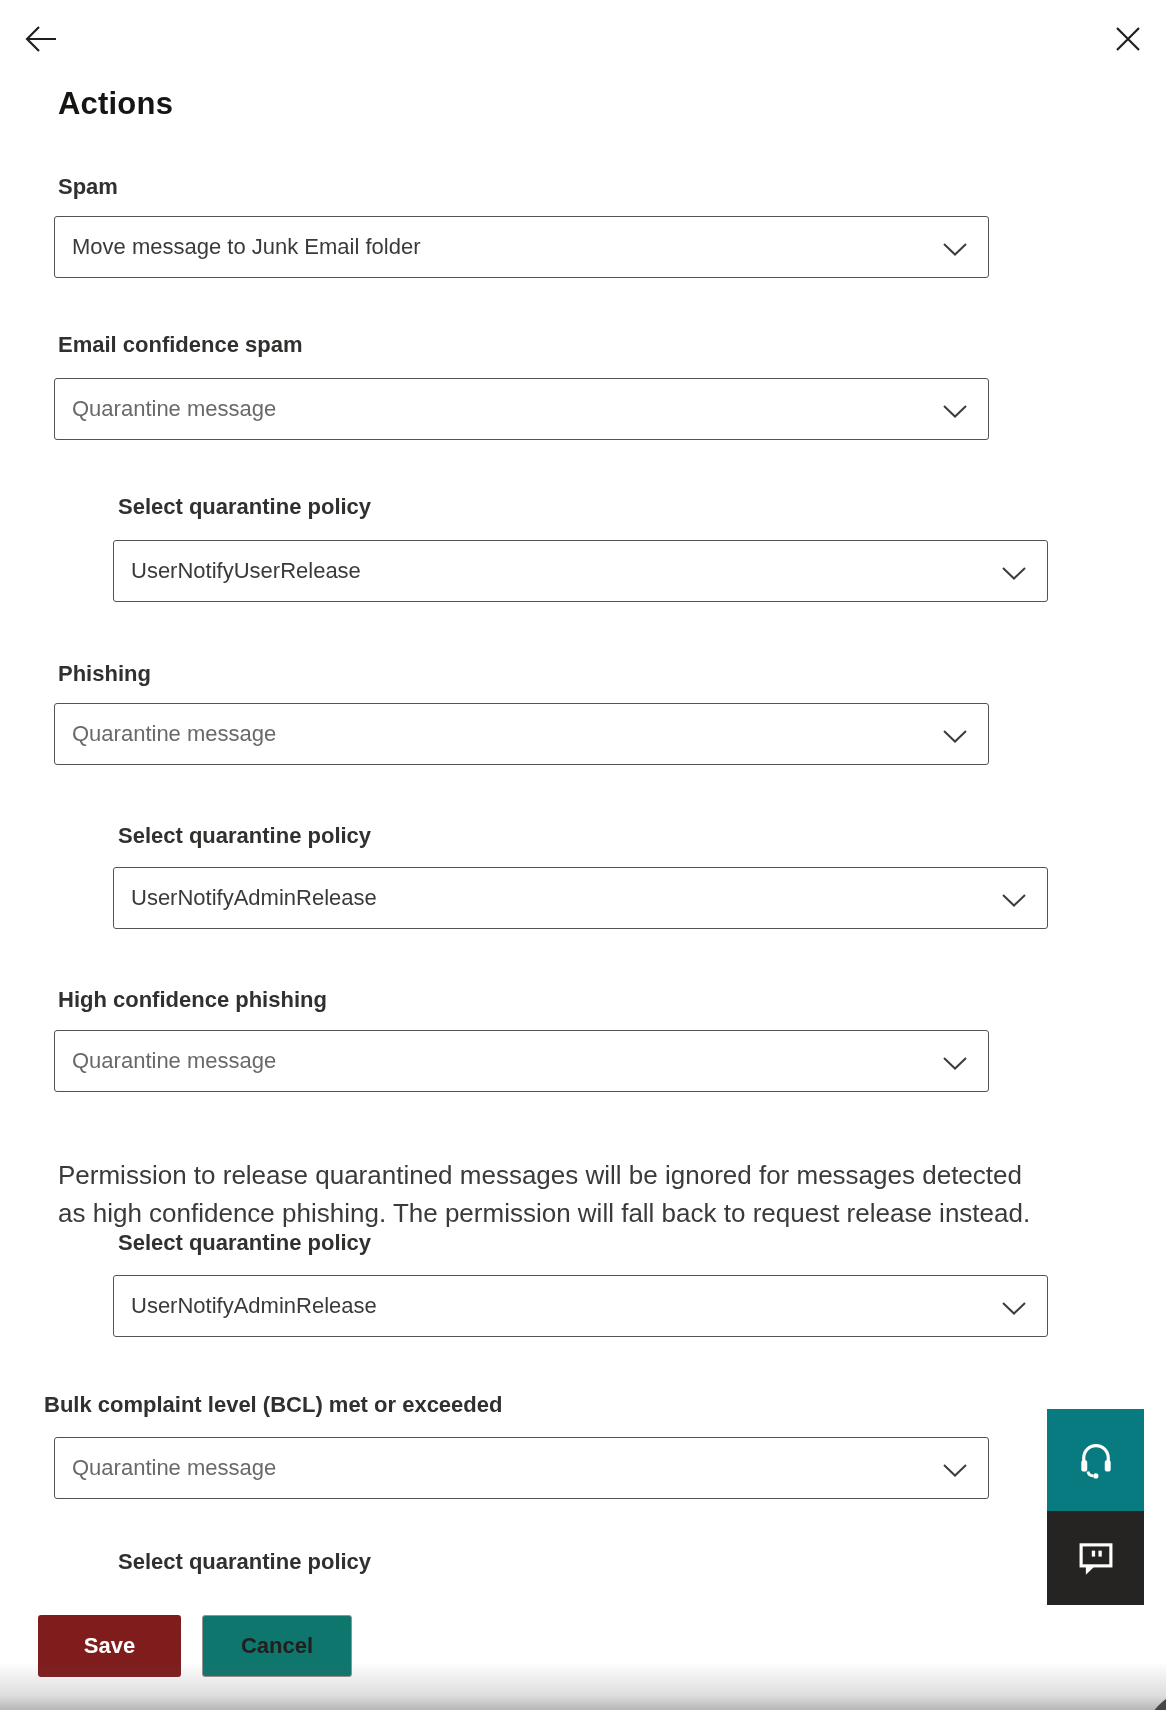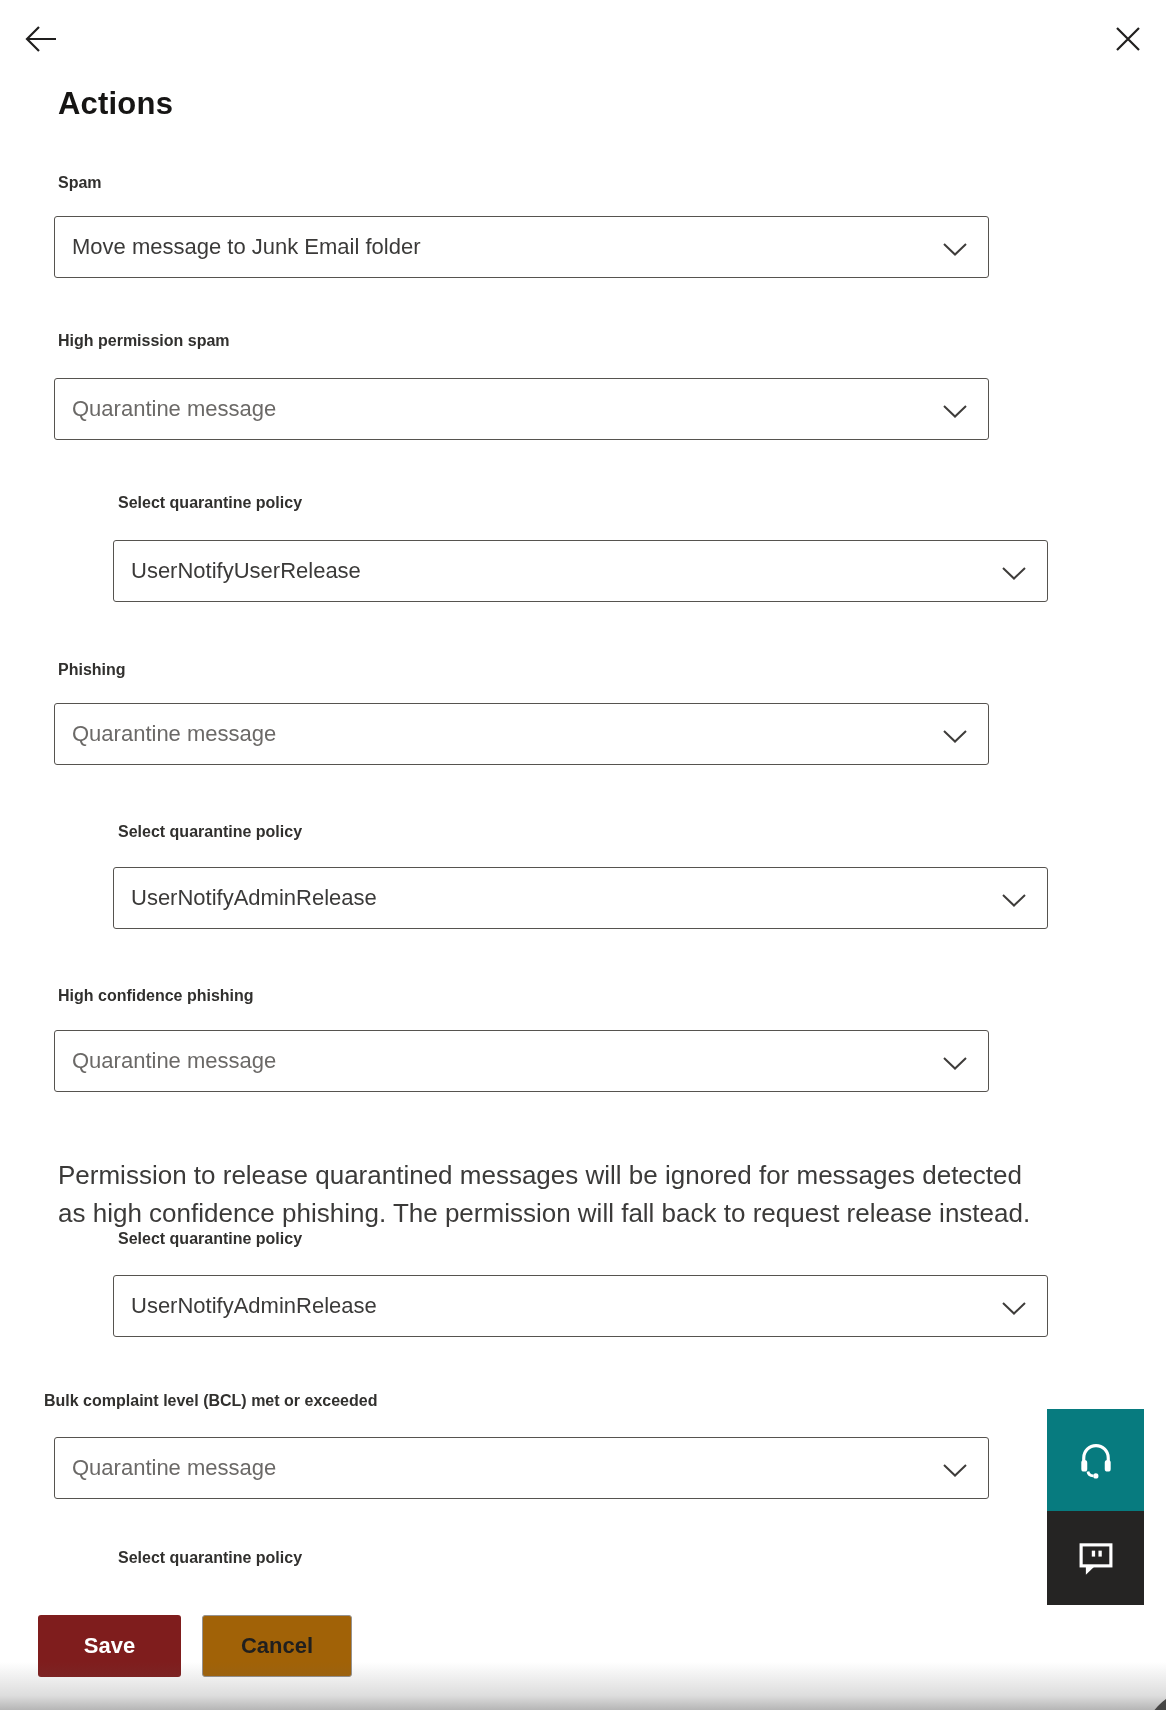--- a/index.html
+++ b/index.html
@@ -5,35 +5,35 @@
   html,body{margin:0;padding:0;}
   body{width:1166px;height:1710px;background:#ffffff;font-family:"Liberation Sans",sans-serif;}
   .panel{position:relative;width:1166px;height:1710px;overflow:hidden;background:#fff;}
 
   .iconbtn{position:absolute;background:none;border:none;padding:0;cursor:pointer;line-height:0;}
   .back{left:24px;top:24px;}
   .close{left:1114px;top:25px;}
 
   h1.title{position:absolute;left:58px;top:86px;margin:0;font-size:31px;font-weight:700;color:#161514;letter-spacing:.2px;}
 
-  .lbl{position:absolute;font-size:16px;font-weight:700;color:#31302e;white-space:nowrap;}
+  .lbl{position:absolute;font-size:22px;font-weight:700;color:#31302e;white-space:nowrap;}
 
   .dd{position:absolute;width:935px;height:62px;border:1.5px solid #56534f;border-radius:3px;background:#fff;
       display:flex;align-items:center;justify-content:space-between;padding:0 20px 0 17px;box-sizing:border-box;cursor:pointer;}
   .dd .val{font-size:22px;color:#3b3a39;white-space:nowrap;}
   .dd.muted .val{color:#6b6967;}
   .chev{flex:none;margin-top:4px;}
 
   .note{position:absolute;left:58px;top:1130px;width:990px;font-size:26px;line-height:38px;color:#3b3a39;}
 
   .footer{position:absolute;left:0;top:1578px;width:1166px;height:132px;background:#fff;z-index:5;}
   .btn{position:absolute;height:62px;border-radius:3px;font-size:22px;font-weight:700;
        display:flex;align-items:center;justify-content:center;box-sizing:border-box;cursor:pointer;border:none;}
   .btn.primary{left:38px;top:37px;width:143px;background:#7f1d1d;color:#fff;}
-  .btn.default{left:202px;top:37px;width:150px;background:#a16207;border:1.5px solid #969391;color:#201f1e;}
+  .btn.default{left:202px;top:37px;width:150px;background:#0f766e;border:1.5px solid #969391;color:#201f1e;}
 
   .float-btn{position:absolute;left:1047px;width:97px;display:flex;align-items:center;justify-content:center;
              z-index:8;border:none;cursor:pointer;padding:0;}
   .float-btn.help{top:1409px;height:102px;background:#077b7f;}
   .float-btn.feedback{top:1511px;height:94px;background:#252423;}
 
   .bottom-shade{position:absolute;left:0;top:1662px;width:1166px;height:48px;z-index:10;pointer-events:none;
                 background:linear-gradient(to bottom, rgba(100,100,100,0) 0%, rgba(100,100,100,.22) 70%, rgba(80,80,80,.42) 100%);}
   .corner{position:absolute;left:1142px;top:1688px;width:116px;height:116px;border-radius:50%;background:#3f3e3d;z-index:9;}
 </style>
@@ -57,21 +57,21 @@
   <h1 class="title">Actions</h1>
 
   <div class="lbl" style="left:58px;top:174px;">Spam</div>
   <div class="dd" style="left:54px;top:216px;">
     <span class="val">Move message to Junk Email folder</span>
     <svg class="chev" width="26" height="15" viewBox="0 0 26 15">
       <path d="M2 2 L13 12.5 L24 2" fill="none" stroke="#3e3c3a" stroke-width="2"></path>
     </svg>
   </div>
 
-  <div class="lbl" style="left:58px;top:332px;">High permission spam</div>
+  <div class="lbl" style="left:58px;top:332px;">Email confidence spam</div>
   <div class="dd muted" style="left:54px;top:378px;">
     <span class="val">Quarantine message</span>
     <svg class="chev" width="26" height="15" viewBox="0 0 26 15">
       <path d="M2 2 L13 12.5 L24 2" fill="none" stroke="#3e3c3a" stroke-width="2"></path>
     </svg>
   </div>
 
   <div class="lbl" style="left:118px;top:494px;">Select quarantine policy</div>
   <div class="dd" style="left:113px;top:540px;">
     <span class="val">UserNotifyUserRelease</span>

